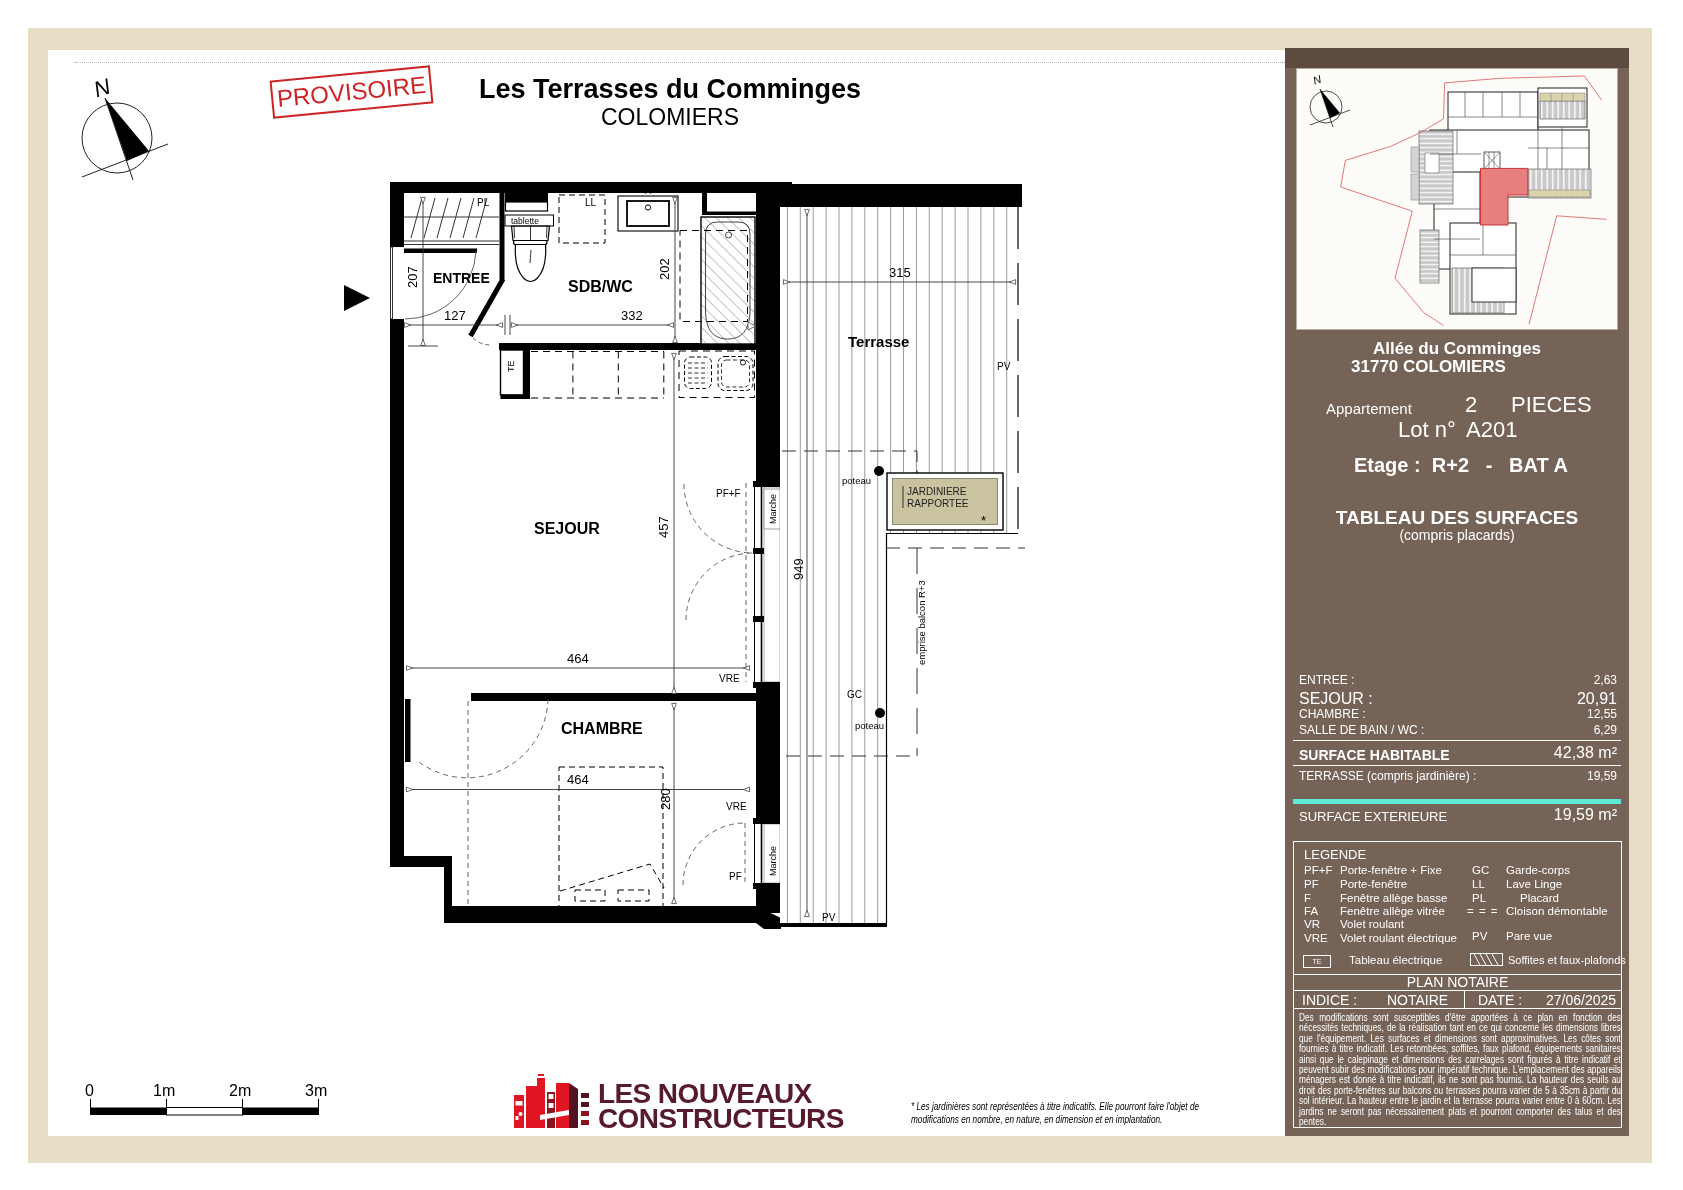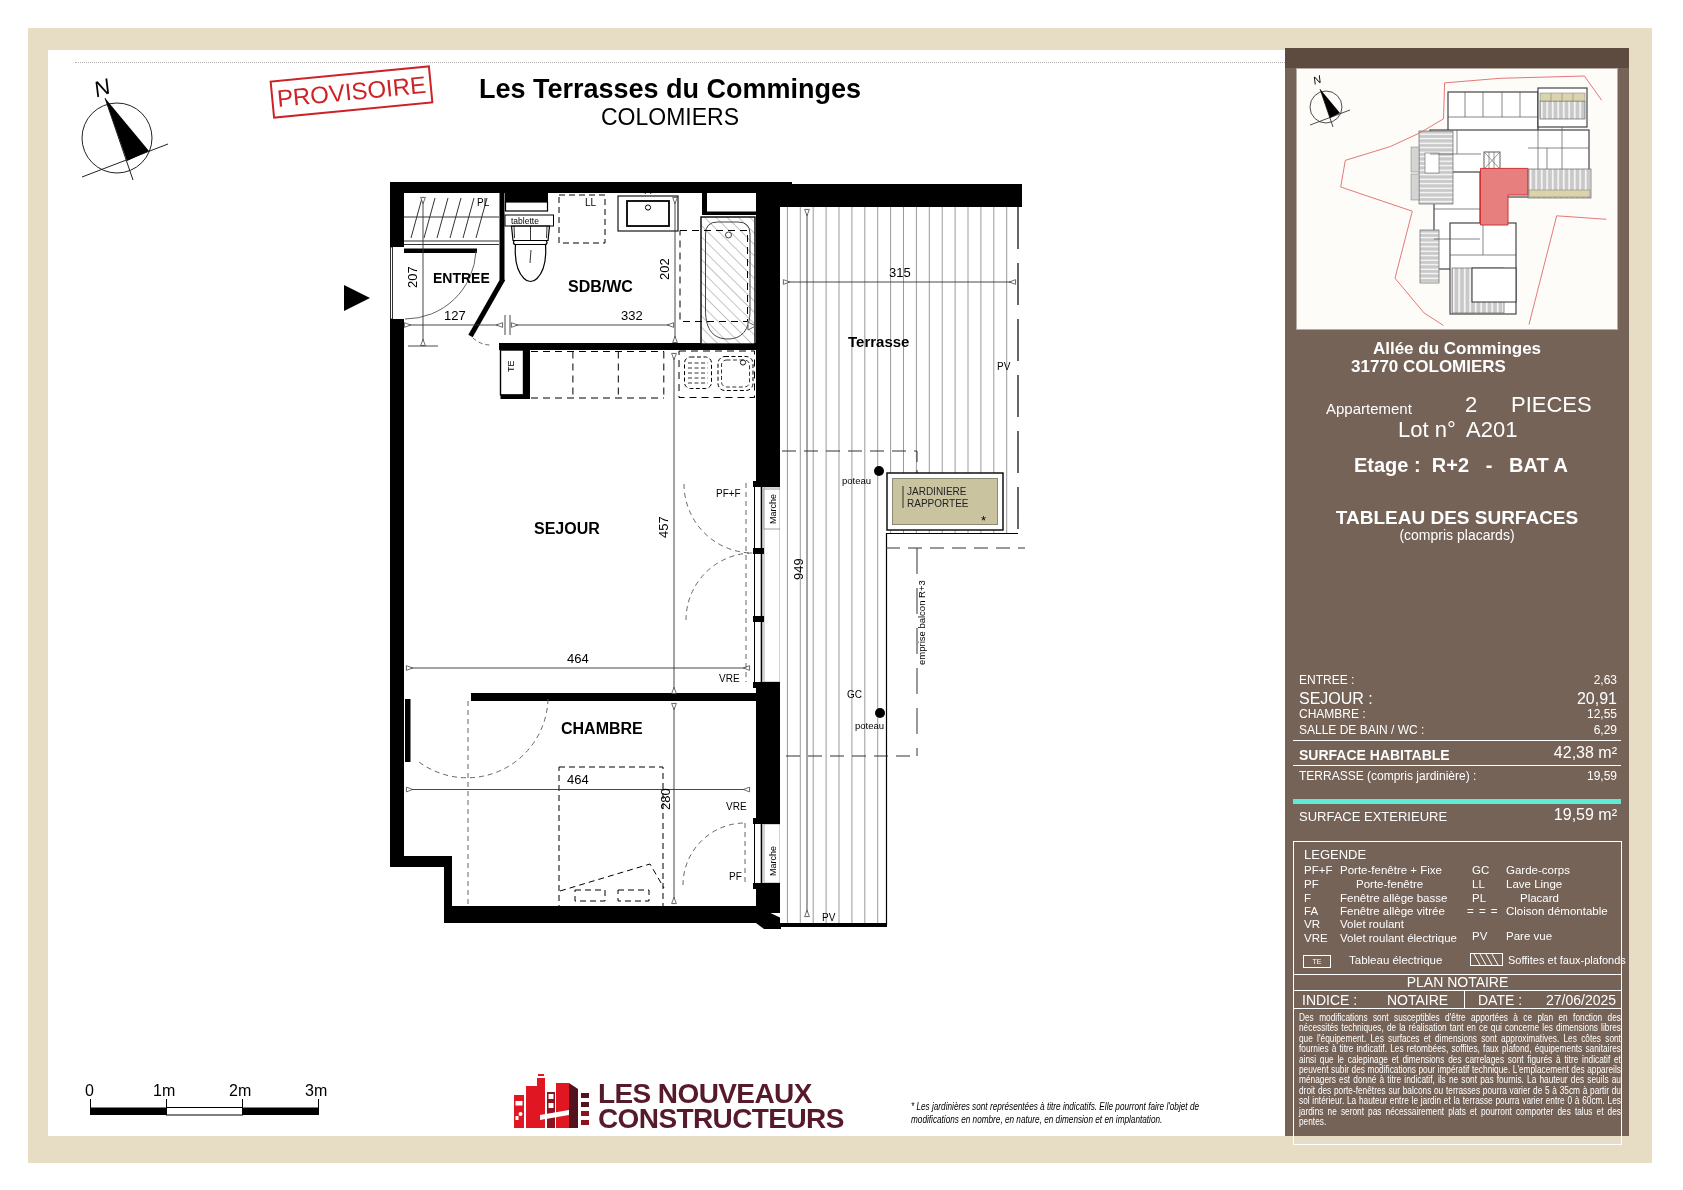--- a/index.html
+++ b/index.html
@@ -469,21 +469,21 @@
         <span style="position:absolute;left:6px;top:5px;font-size:13px;">SURFACE EXTERIEURE</span>
         <span style="position:absolute;right:4px;top:2px;font-size:16px;">19,59 m²</span>
       </div>
   </div>
 
   <div class="abs" style="left:8px;top:793px;width:329px;height:134px;border:1px solid #fff;box-sizing:border-box;font-size:11.5px;white-space:nowrap;">
     <div class="abs" style="left:10px;top:5px;font-size:13px;">LEGENDE</div>
     <div class="abs" style="left:10px;top:22px;">PF+F</div>
       <div class="abs" style="left:46px;top:22px;">Porte-fenêtre + Fixe</div>
     <div class="abs" style="left:10px;top:36px;">PF</div>
-      <div class="abs" style="left:62px;top:36px;">Porte-fenêtre</div>
+      <div class="abs" style="left:46px;top:36px;">Porte-fenêtre</div>
     <div class="abs" style="left:10px;top:50px;">F</div>
       <div class="abs" style="left:46px;top:50px;">Fenêtre allège basse</div>
     <div class="abs" style="left:10px;top:63px;">FA</div>
       <div class="abs" style="left:46px;top:63px;">Fenêtre allège vitrée</div>
     <div class="abs" style="left:10px;top:76px;">VR</div>
       <div class="abs" style="left:46px;top:76px;">Volet roulant</div>
     <div class="abs" style="left:10px;top:90px;">VRE</div>
       <div class="abs" style="left:46px;top:90px;">Volet roulant électrique</div>
     <div class="abs" style="left:178px;top:22px;">GC</div>
       <div class="abs" style="left:212px;top:22px;">Garde-corps</div>
@@ -512,21 +512,21 @@
   <div class="abs" style="left:8px;top:926px;width:329px;height:17px;border:1px solid #fff;border-top:none;box-sizing:border-box;text-align:center;font-size:14px;line-height:16px;">PLAN NOTAIRE</div>
 
   <div class="abs" style="left:8px;top:942px;width:329px;height:19px;border:1px solid #fff;border-top:none;box-sizing:border-box;font-size:14px;">
     <span class="abs" style="left:8px;top:2px;">INDICE :</span>
     <span class="abs" style="left:93px;top:2px;">NOTAIRE</span>
     <span class="abs" style="left:170px;top:0;height:18px;border-left:1px solid #fff;"></span>
     <span class="abs" style="left:184px;top:2px;">DATE :</span>
     <span class="abs" style="left:252px;top:2px;">27/06/2025</span>
   </div>
 
-  <div class="abs" style="left:8px;top:960px;width:329px;height:137px;border:1px solid #fff;border-top:none;box-sizing:border-box;">
+  <div class="abs" style="left:8px;top:960px;width:329px;height:120px;border:1px solid #fff;border-top:none;box-sizing:border-box;">
     <div style="margin:4px 0 0 5px;width:438px;transform:scaleX(0.735);transform-origin:0 0;font-size:11.3px;line-height:10.4px;text-align:justify;">Des modifications sont susceptibles d'être apportées à ce plan en fonction des nécessités techniques, de la réalisation tant en ce qui concerne les dimensions libres que l'équipement. Les surfaces et dimensions sont approximatives. Les côtes sont fournies à titre indicatif. Les retombées, soffites, faux plafond, équipements sanitaires ainsi que le calepinage et dimensions des carrelages sont figurés à titre indicatif et peuvent subir des modifications pour impératif technique. L'emplacement des appareils ménagers est donné à titre indicatif, ils ne sont pas fournis. La hauteur des seuils au droit des porte-fenêtres sur balcons ou terrasses pourra varier de 5 à 35cm à partir du sol intérieur. La hauteur entre le jardin et la terrasse pourra varier entre 0 à 60cm. Les jardins ne seront pas nécessairement plats et pourront comporter des talus et des pentes.</div>
   </div>
 </div>
 
 <svg class="abs" style="left:510px;top:1074px;" width="345" height="60" viewBox="0 0 345 60">
   <g>
     <rect x="4" y="21" width="10" height="33" fill="#e01623"></rect>
     <rect x="5.5" y="27" width="7" height="4.5" fill="#fff"></rect>
     <rect x="5.5" y="42" width="3" height="4" fill="#fff"></rect>
     <circle cx="10.5" cy="40" r="2" fill="#fff"></circle>

